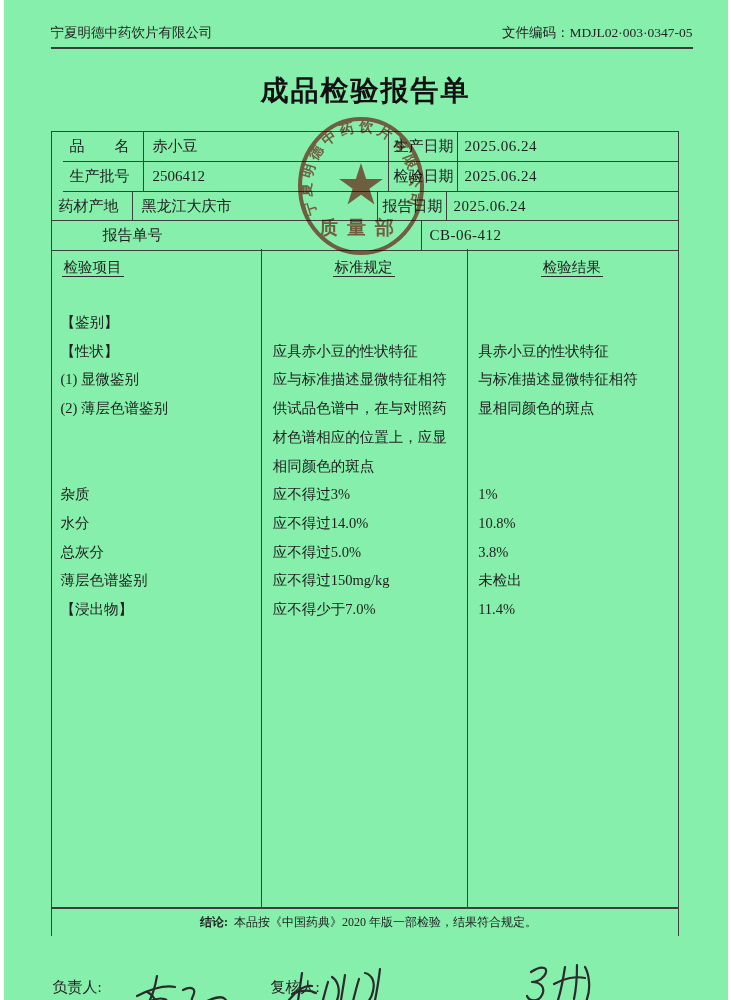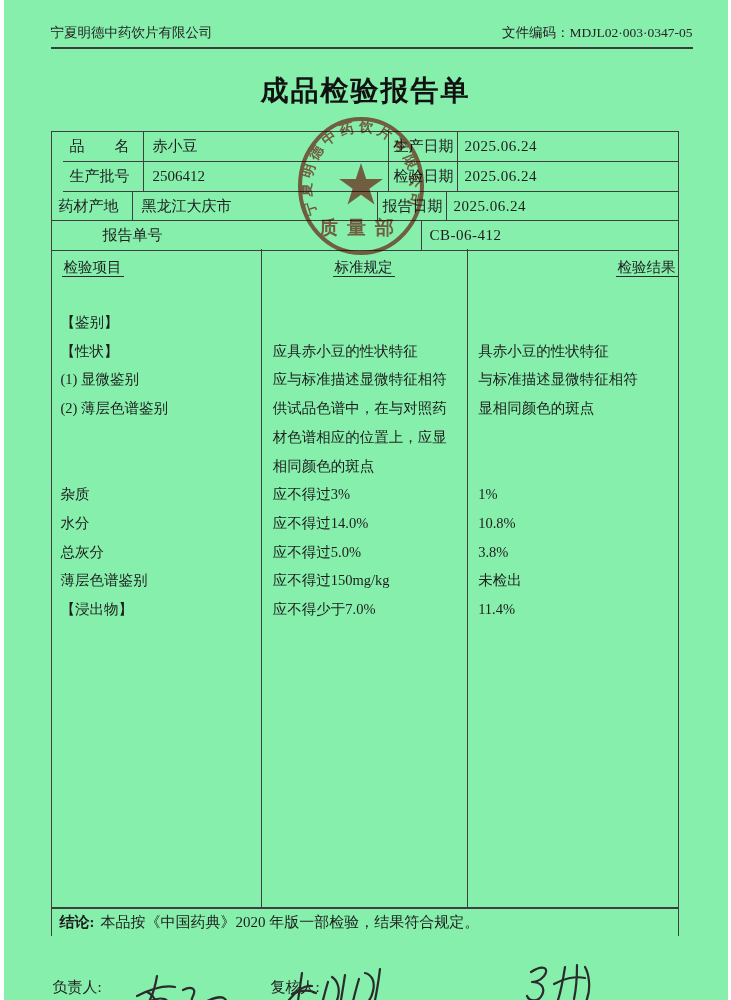--- a/index.html
+++ b/index.html
@@ -25,29 +25,29 @@
   .r30{height:30px;margin-left:11px;} .r29{height:29px;justify-content:center;}
   .icwide1{width:326px;padding-left:7px;border-right:1.5px solid #3f3f3f;margin-left:44px;}
   .icwide2{flex:1;padding-left:8px;letter-spacing:.5px;}
   
   .main-table{position:absolute;top:249px;left:47px;width:628px;height:659px;border:1.6px solid #3f3f3f;border-top:none;box-sizing:border-box;font-size:14.5px;}
   .vline{position:absolute;top:0;bottom:0;width:0;border-left:1.5px solid #3f3f3f;}
   .v1{left:209px;} .v2{left:415px;}
   .mt-header{display:flex;height:38px;padding-top:9px;box-sizing:border-box;}
   .mc1{width:210px;padding-left:10px;box-sizing:border-box;}
   .mc2{width:206px;text-align:center;box-sizing:border-box;}
-  .mc3{width:212px;text-align:right;box-sizing:border-box;}
+  .mc3{width:212px;text-align:center;box-sizing:border-box;}
   .hul{border-bottom:1.5px solid #2c2c2c;padding:0 2px 1px 2px;}
   .mt-rows{margin-top:21px;}
   .mrow{display:flex;line-height:28.7px;}
   .mrow .mc1{padding-left:9px;}
   .mrow .mc2{text-align:left;padding-left:12px;padding-right:9px;}
   .mrow .mc3{text-align:left;padding-left:12px;padding-right:8px;}
   
-  .conclusion{position:absolute;top:908px;left:47px;width:628px;height:28px;box-sizing:border-box;border:1.6px solid #3f3f3f;border-bottom:none;display:flex;align-items:center;padding-left:8px;font-size:15px;}
+  .conclusion{position:absolute;top:908px;left:47px;width:628px;height:28px;box-sizing:border-box;border:1.6px solid #3f3f3f;border-bottom:none;display:flex;align-items:center;padding-left:8px;font-size:12px;justify-content:center;}
   .c-label{font-weight:bold;margin-right:6px;}
   .signatures{position:absolute;top:974px;left:47px;width:640px;height:60px;font-size:15px;}
   .sig-label{position:absolute;top:4px;}
   .lab-resp{left:2px;} .lab-rev{left:220px;} .lab-insp{left:408px;margin-top:36px;}
   .sig{position:absolute;}
   .sig path{fill:none;stroke:#2b2b2b;stroke-width:2.2;stroke-linecap:round;stroke-linejoin:round;}
   .sig1{left:72px;top:-10px;} .sig2{left:228px;top:-16px;} .sig3{left:468px;top:-20px;}
   
   .stamp{position:absolute;opacity:.82;mix-blend-mode:multiply;}
   .stamp-top{left:290px;top:114px;}

